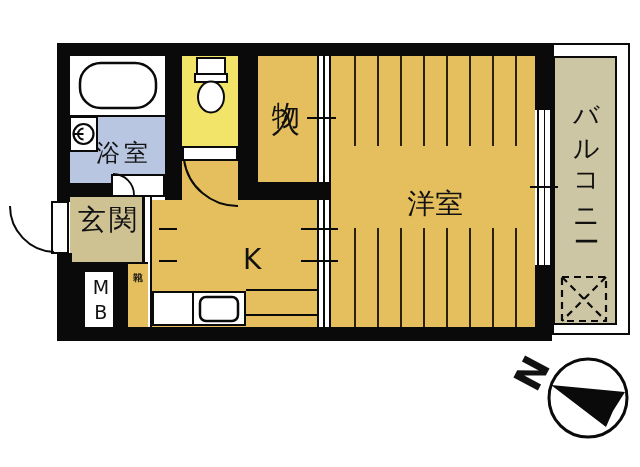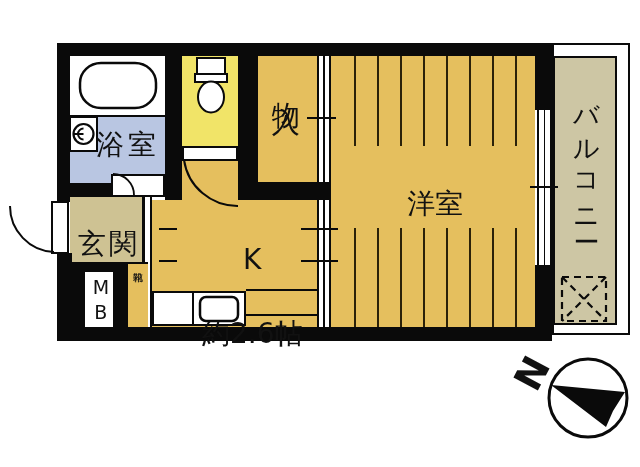--- a/index.html
+++ b/index.html
@@ -118,27 +118,26 @@
       <line x1="562" y1="277" x2="606" y2="321" stroke="#0a0a0a" stroke-width="2.2" stroke-dasharray="7 5"></line>
       <line x1="606" y1="277" x2="562" y2="321" stroke="#0a0a0a" stroke-width="2.2" stroke-dasharray="7 5"></line>
     </g>
 
     <g>
       <circle cx="588" cy="398" r="39" fill="#fff" stroke="#0a0a0a" stroke-width="3"></circle>
       <polygon points="551,385 625,392 613,411 606,427" fill="#0a0a0a"></polygon>
     </g>
   </svg>
 
-  <div class="label" style="left:96px;top:129px;font-size:28px;letter-spacing:4px;">浴室</div>
-  <div class="label" style="left:78px;top:228px;font-size:28px;letter-spacing:3px;">玄関</div>
+  <div class="label" style="left:96px;top:140px;font-size:24px;letter-spacing:4px;">浴室</div>
+  <div class="label" style="left:78px;top:204px;font-size:28px;letter-spacing:3px;">玄関</div>
   <div class="label vlabel" style="left:89px;top:276px;font-size:19px;letter-spacing:3px;">MB</div>
   <div class="label vlabel" style="left:132px;top:264px;font-size:10px;letter-spacing:1px;">靴箱</div>
   <div class="label" style="left:152px;top:205px;width:165px;text-align:center;font-size:28px;line-height:1.32;">
     <span>K</span><br>
-    <span>約2.6帖</span>
   </div>
   <div class="label vlabel" style="left:269px;top:80px;font-size:28px;letter-spacing:5px;">物入</div>
   <div class="label" style="left:331px;top:150px;width:173px;text-align:center;font-size:28px;line-height:1.3;">
     <span>洋室</span><br>
   </div>
   <div class="label vlabel" style="left:571px;top:86px;font-size:26px;letter-spacing:6px;">バルコニー</div>
   <div class="label" style="left:517px;top:352px;font-size:38px;font-weight:bold;transform:rotate(-62deg);">N</div>
 
 </div>
 

